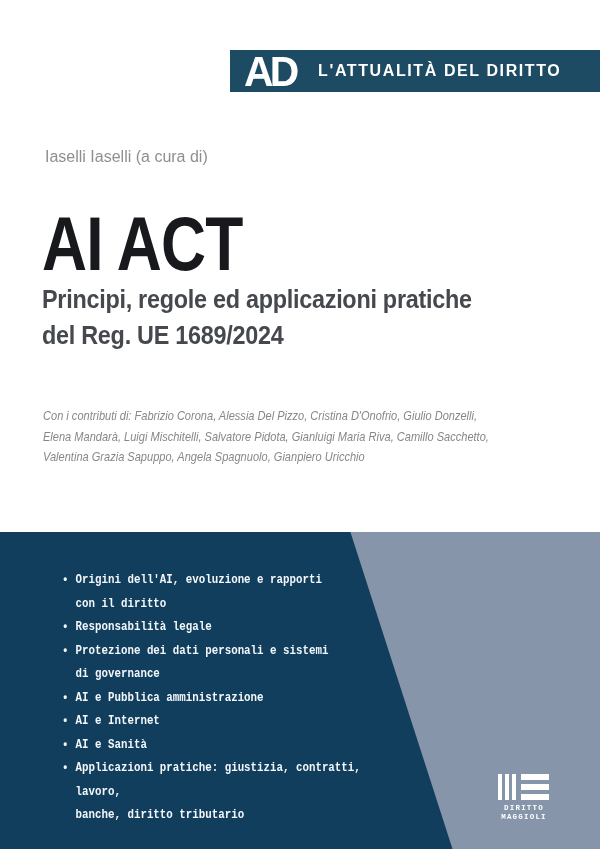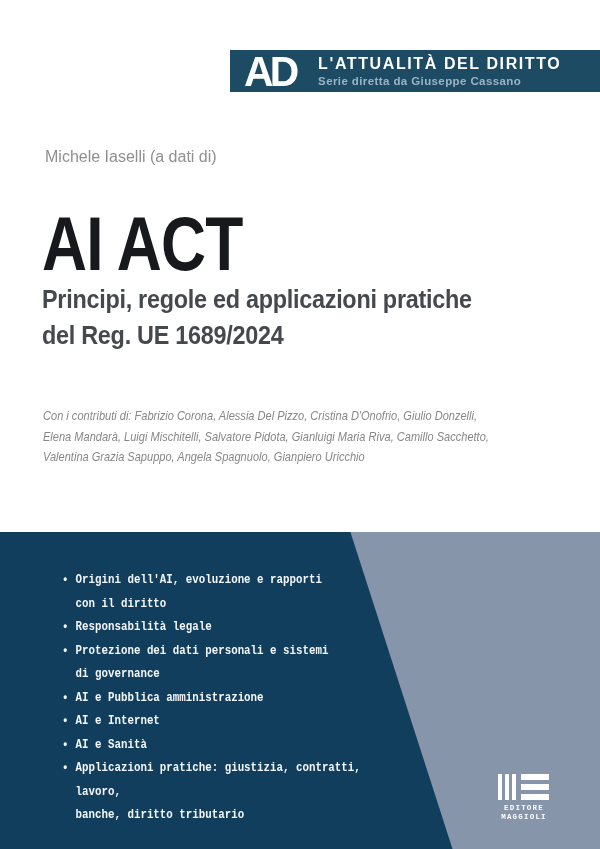--- a/index.html
+++ b/index.html
@@ -76,25 +76,24 @@
 </style>
 </head>
 <body>
 
 <div class="page">
 
   <div class="series-banner" style="background: rgb(29, 75, 100);">
     <span class="ad-logo">AD</span>
     <div class="banner-text">
       <span class="banner-title">L'ATTUALITÀ DEL DIRITTO</span>
-      <span class="banner-subtitle" style="color: rgb(156, 179, 196);">Serie diretta da Giuseppe Cassano</span>
     </div>
   </div>
 
-  <div class="author" style="color: rgb(143, 143, 143);">Michele Iaselli (a dati di)</div>
+  <div class="author" style="color: rgb(143, 143, 143);">Iaselli Iaselli (a cura di)</div>
 
   <h1 class="book-title" style="color: rgb(23, 25, 28);">AI ACT</h1>
 
   <div class="book-subtitle" style="color: rgb(69, 73, 78);">
     <div>Principi, regole ed applicazioni pratiche</div>
     <div>del Reg. UE 1689/2024</div>
   </div>
 
   <div class="contributors" style="color: rgb(135, 135, 135);">
     <div>Con i contributi di: Fabrizio Corona, Alessia Del Pizzo, Cristina D'Onofrio, Giulio Donzelli,</div>
@@ -126,19 +125,19 @@
             <i></i>
             <i></i>
           </span>
         <span class="hbars">
             <i></i>
             <i></i>
             <i></i>
           </span>
       </div>
       <div class="pub-name">
-        <div>EDITORE</div>
+        <div>DIRITTO</div>
         <div>MAGGIOLI</div>
       </div>
     </div>
   </div>
 
 </div>
 
 </body></html>

